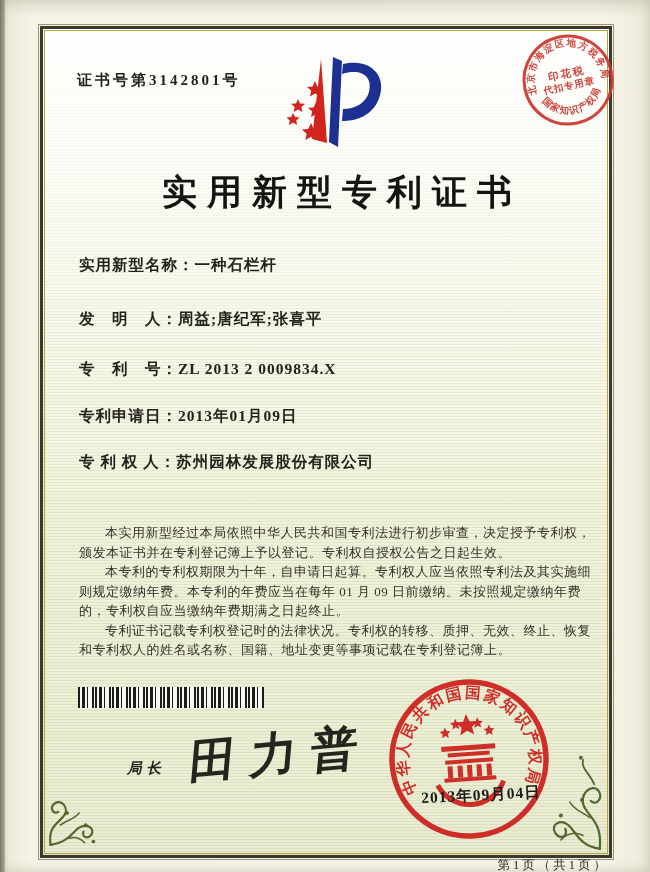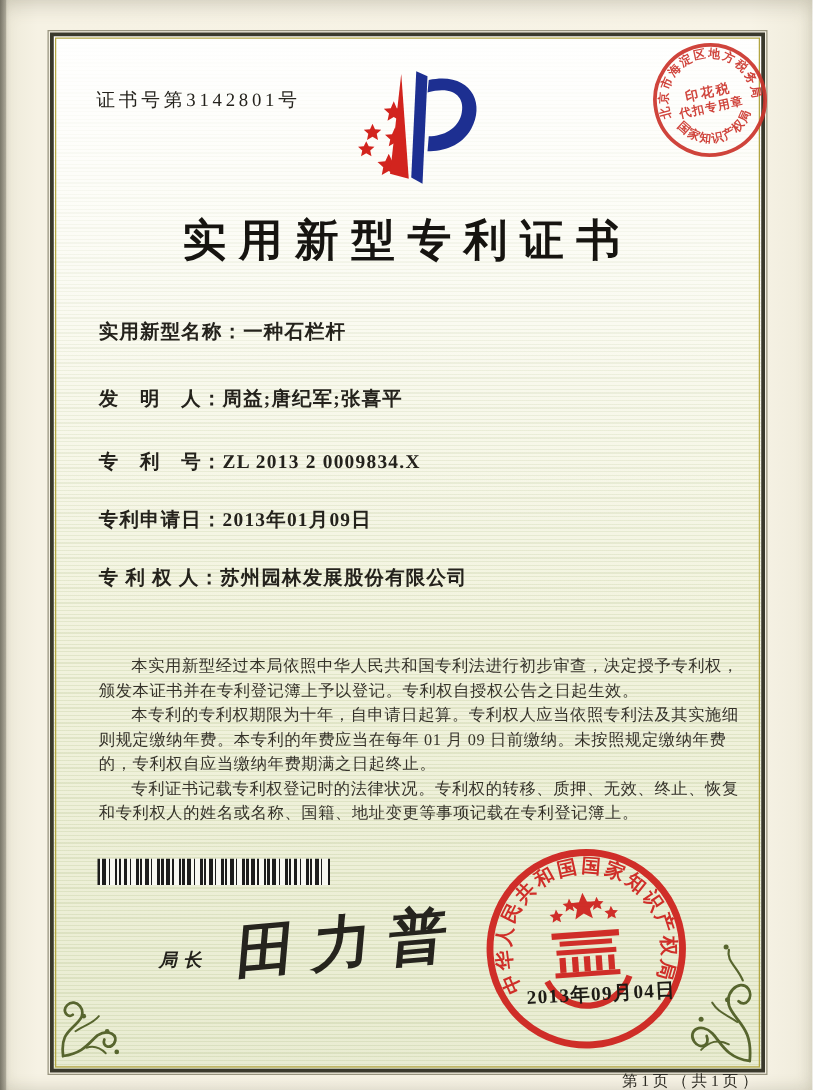--- a/index.html
+++ b/index.html
@@ -14,24 +14,24 @@
   .cert{
     position:absolute;left:40px;top:26px;width:566px;height:826px;
     border:3px solid #3a392c;
     box-shadow:0 0 0 1px #f4f0e2, 0 0 0 2px #97937e;
     background:
       linear-gradient(180deg,rgba(255,255,255,.95) 0%,rgba(255,255,255,.25) 34%,rgba(255,255,255,0) 60%),
       repeating-linear-gradient(180deg,rgba(146,166,96,.17) 0 1px,rgba(255,255,255,0) 1px 3px),
       linear-gradient(180deg,#fcfbf1 0%,#f2f3de 55%,#e9ecd2 100%);
   }
   .cert-inner{position:absolute;inset:1px;border:1px solid #b3a642;pointer-events:none;}
-  .cert-no{position:absolute;left:34px;top:42px;font-size:15px;font-weight:400;letter-spacing:3px;}
+  .cert-no{position:absolute;left:34px;top:42px;font-size:15px;font-weight:700;letter-spacing:3px;}
   .logo{position:absolute;left:226px;top:22px;width:142px;height:114px;}
   .title{position:absolute;left:0;top:140px;width:100%;text-align:center;
-    font-size:35px;font-weight:700;letter-spacing:10px;color:#161410;}
+    font-size:35px;font-weight:700;letter-spacing:10px;color:#161410;padding-left:16px;}
   .field-row{position:absolute;left:36px;font-size:15.5px;font-weight:600;letter-spacing:1px;white-space:nowrap;}
   .field-row .value{font-weight:700;}
   .body-text{position:absolute;left:36px;top:494px;width:514px;font-size:13px;line-height:19.5px;color:#35322a;}
   .body-text p{margin:0;text-indent:2em;letter-spacing:.5px;}
   .barcode{position:absolute;left:35px;top:658px;width:186px;height:21px;
     background:repeating-linear-gradient(90deg,#1c1c1c 0 2px,#f8f8f2 2px 4px,#1c1c1c 4px 7px,#f8f8f2 7px 9px,#1c1c1c 9px 10px,#f8f8f2 10px 14px,#1c1c1c 14px 16px,#f8f8f2 16px 17px);}
   .sig-label{position:absolute;left:84px;top:730px;font-size:14.5px;font-weight:600;letter-spacing:5px;font-style:italic;}
   .sig-name{position:absolute;left:146px;top:694px;font-size:47px;font-weight:600;letter-spacing:14px;
     font-family:"DejaVu Sans",sans-serif;color:#26241e;transform:rotate(-5deg) skewX(-10deg);}
   .stamp-top{position:absolute;left:520px;top:32px;width:96px;height:96px;transform:rotate(-12deg);z-index:6;opacity:.92;}

